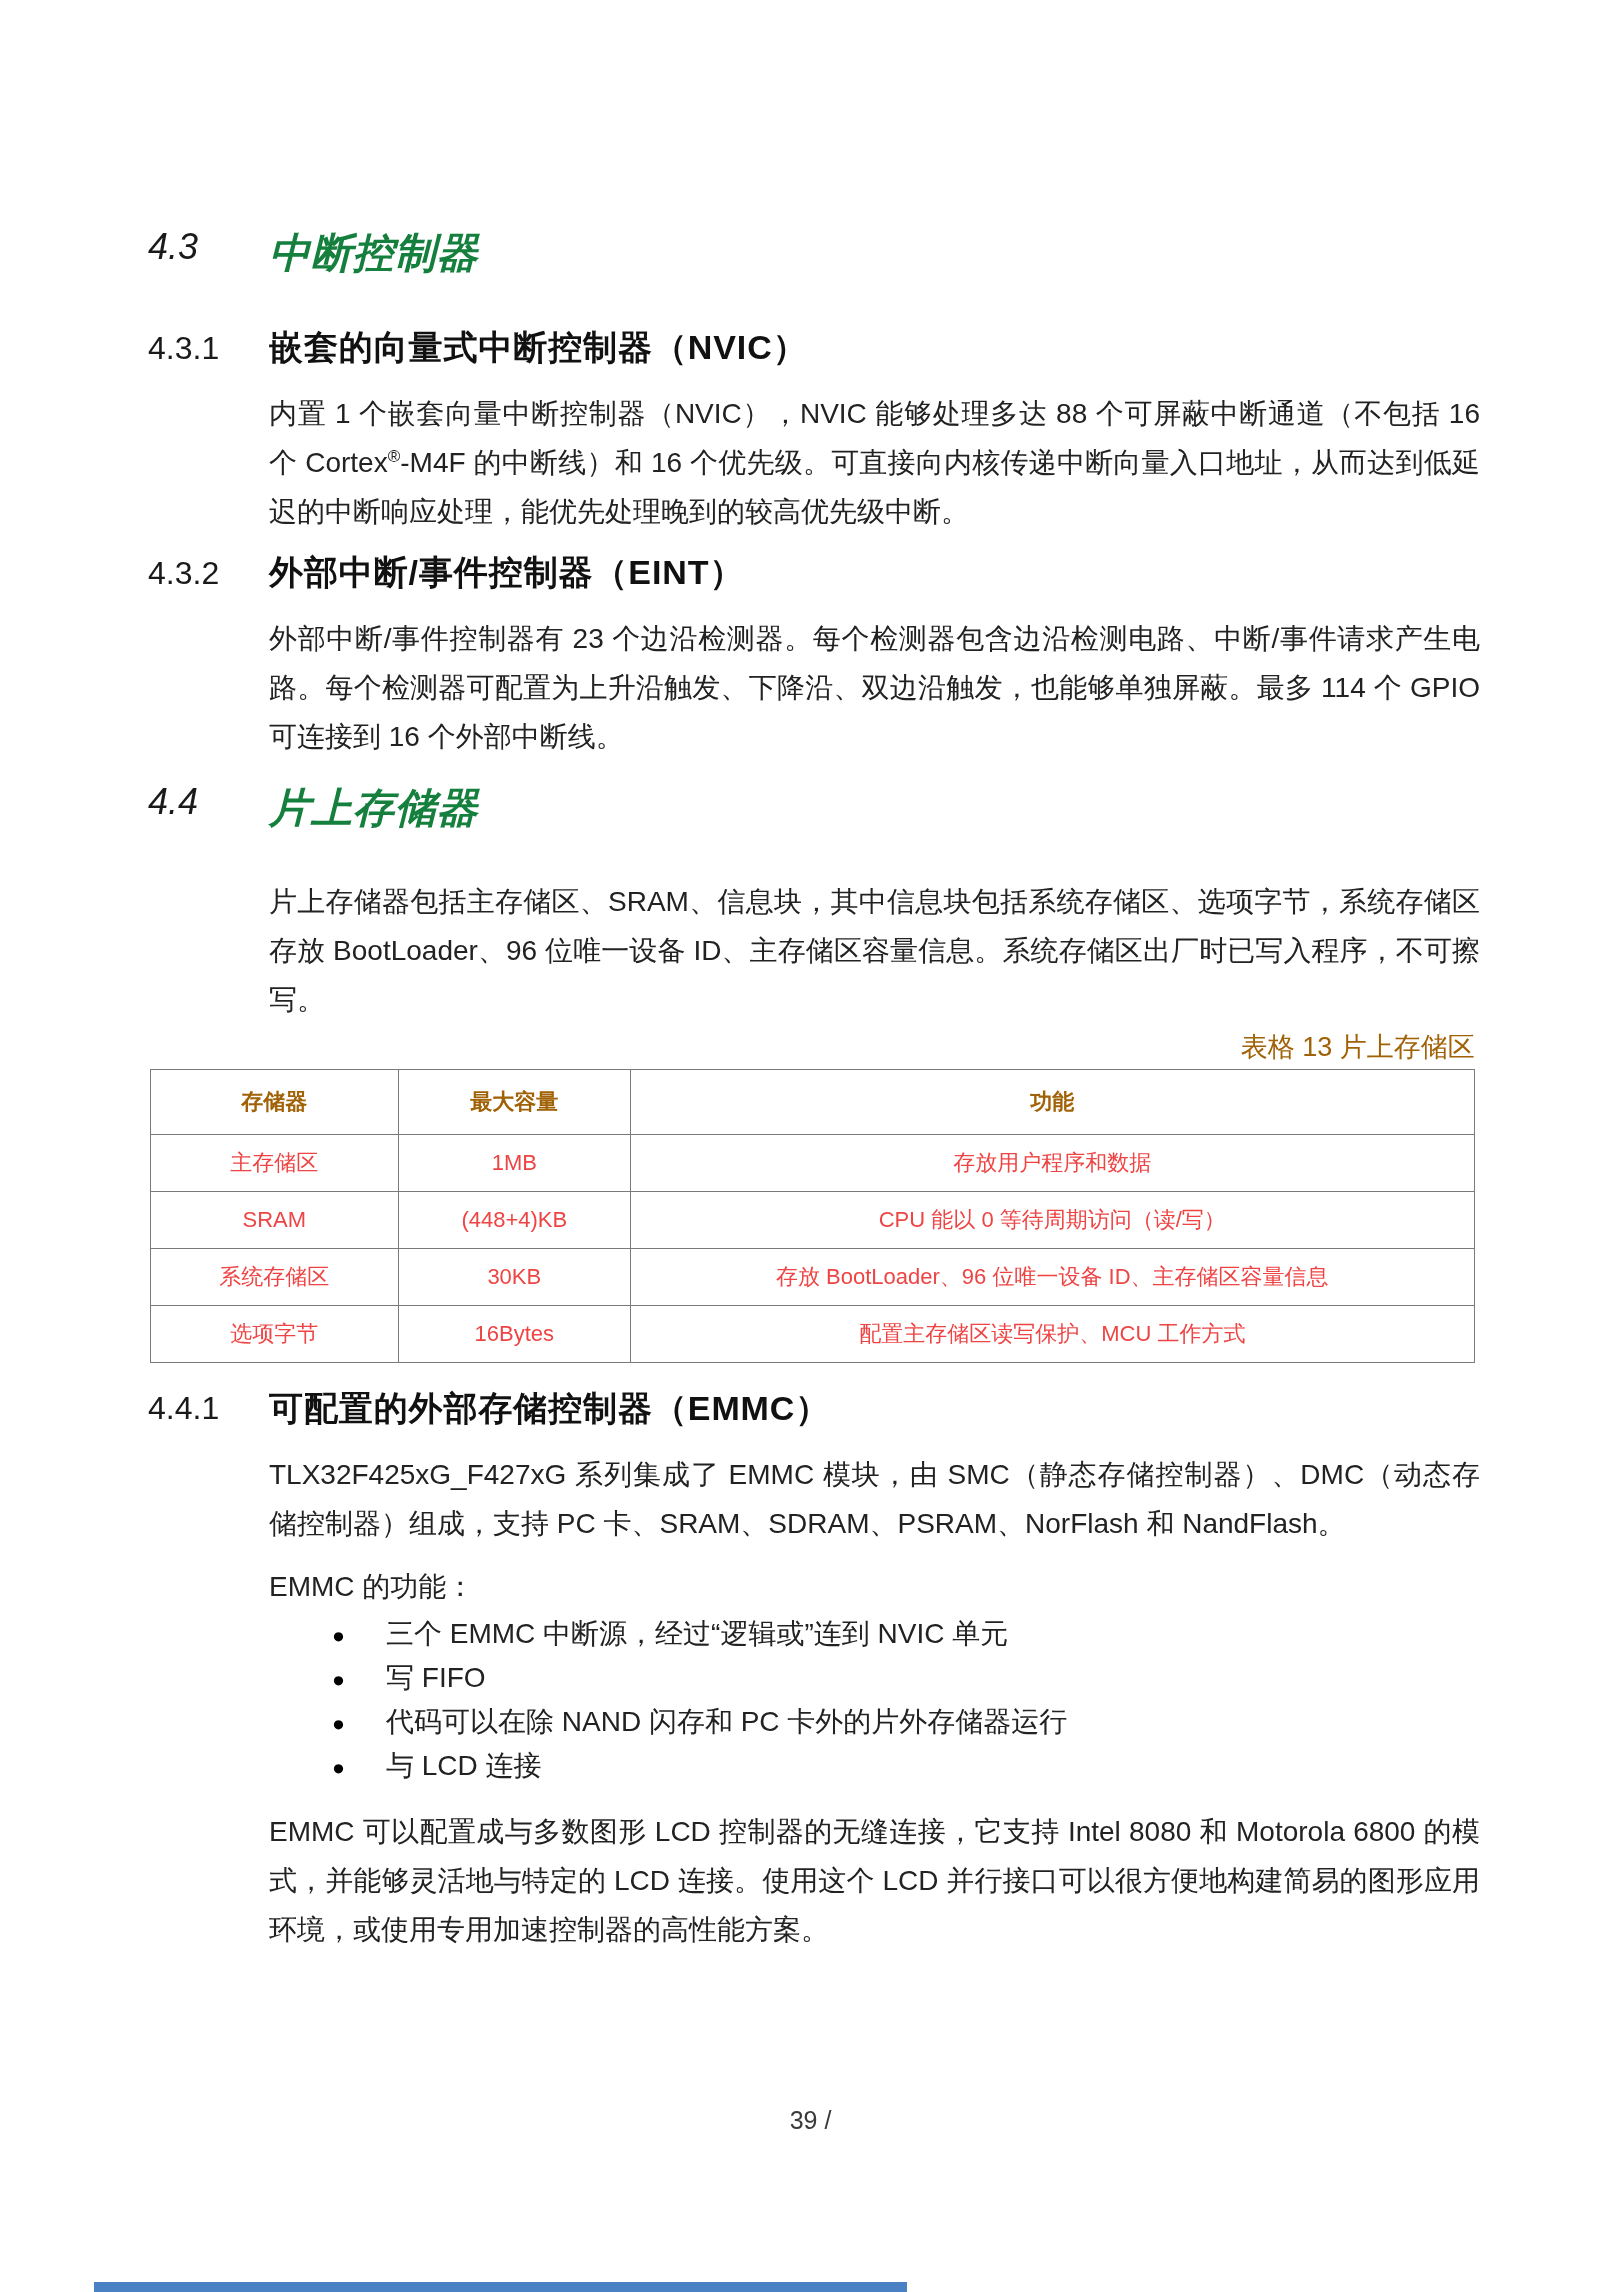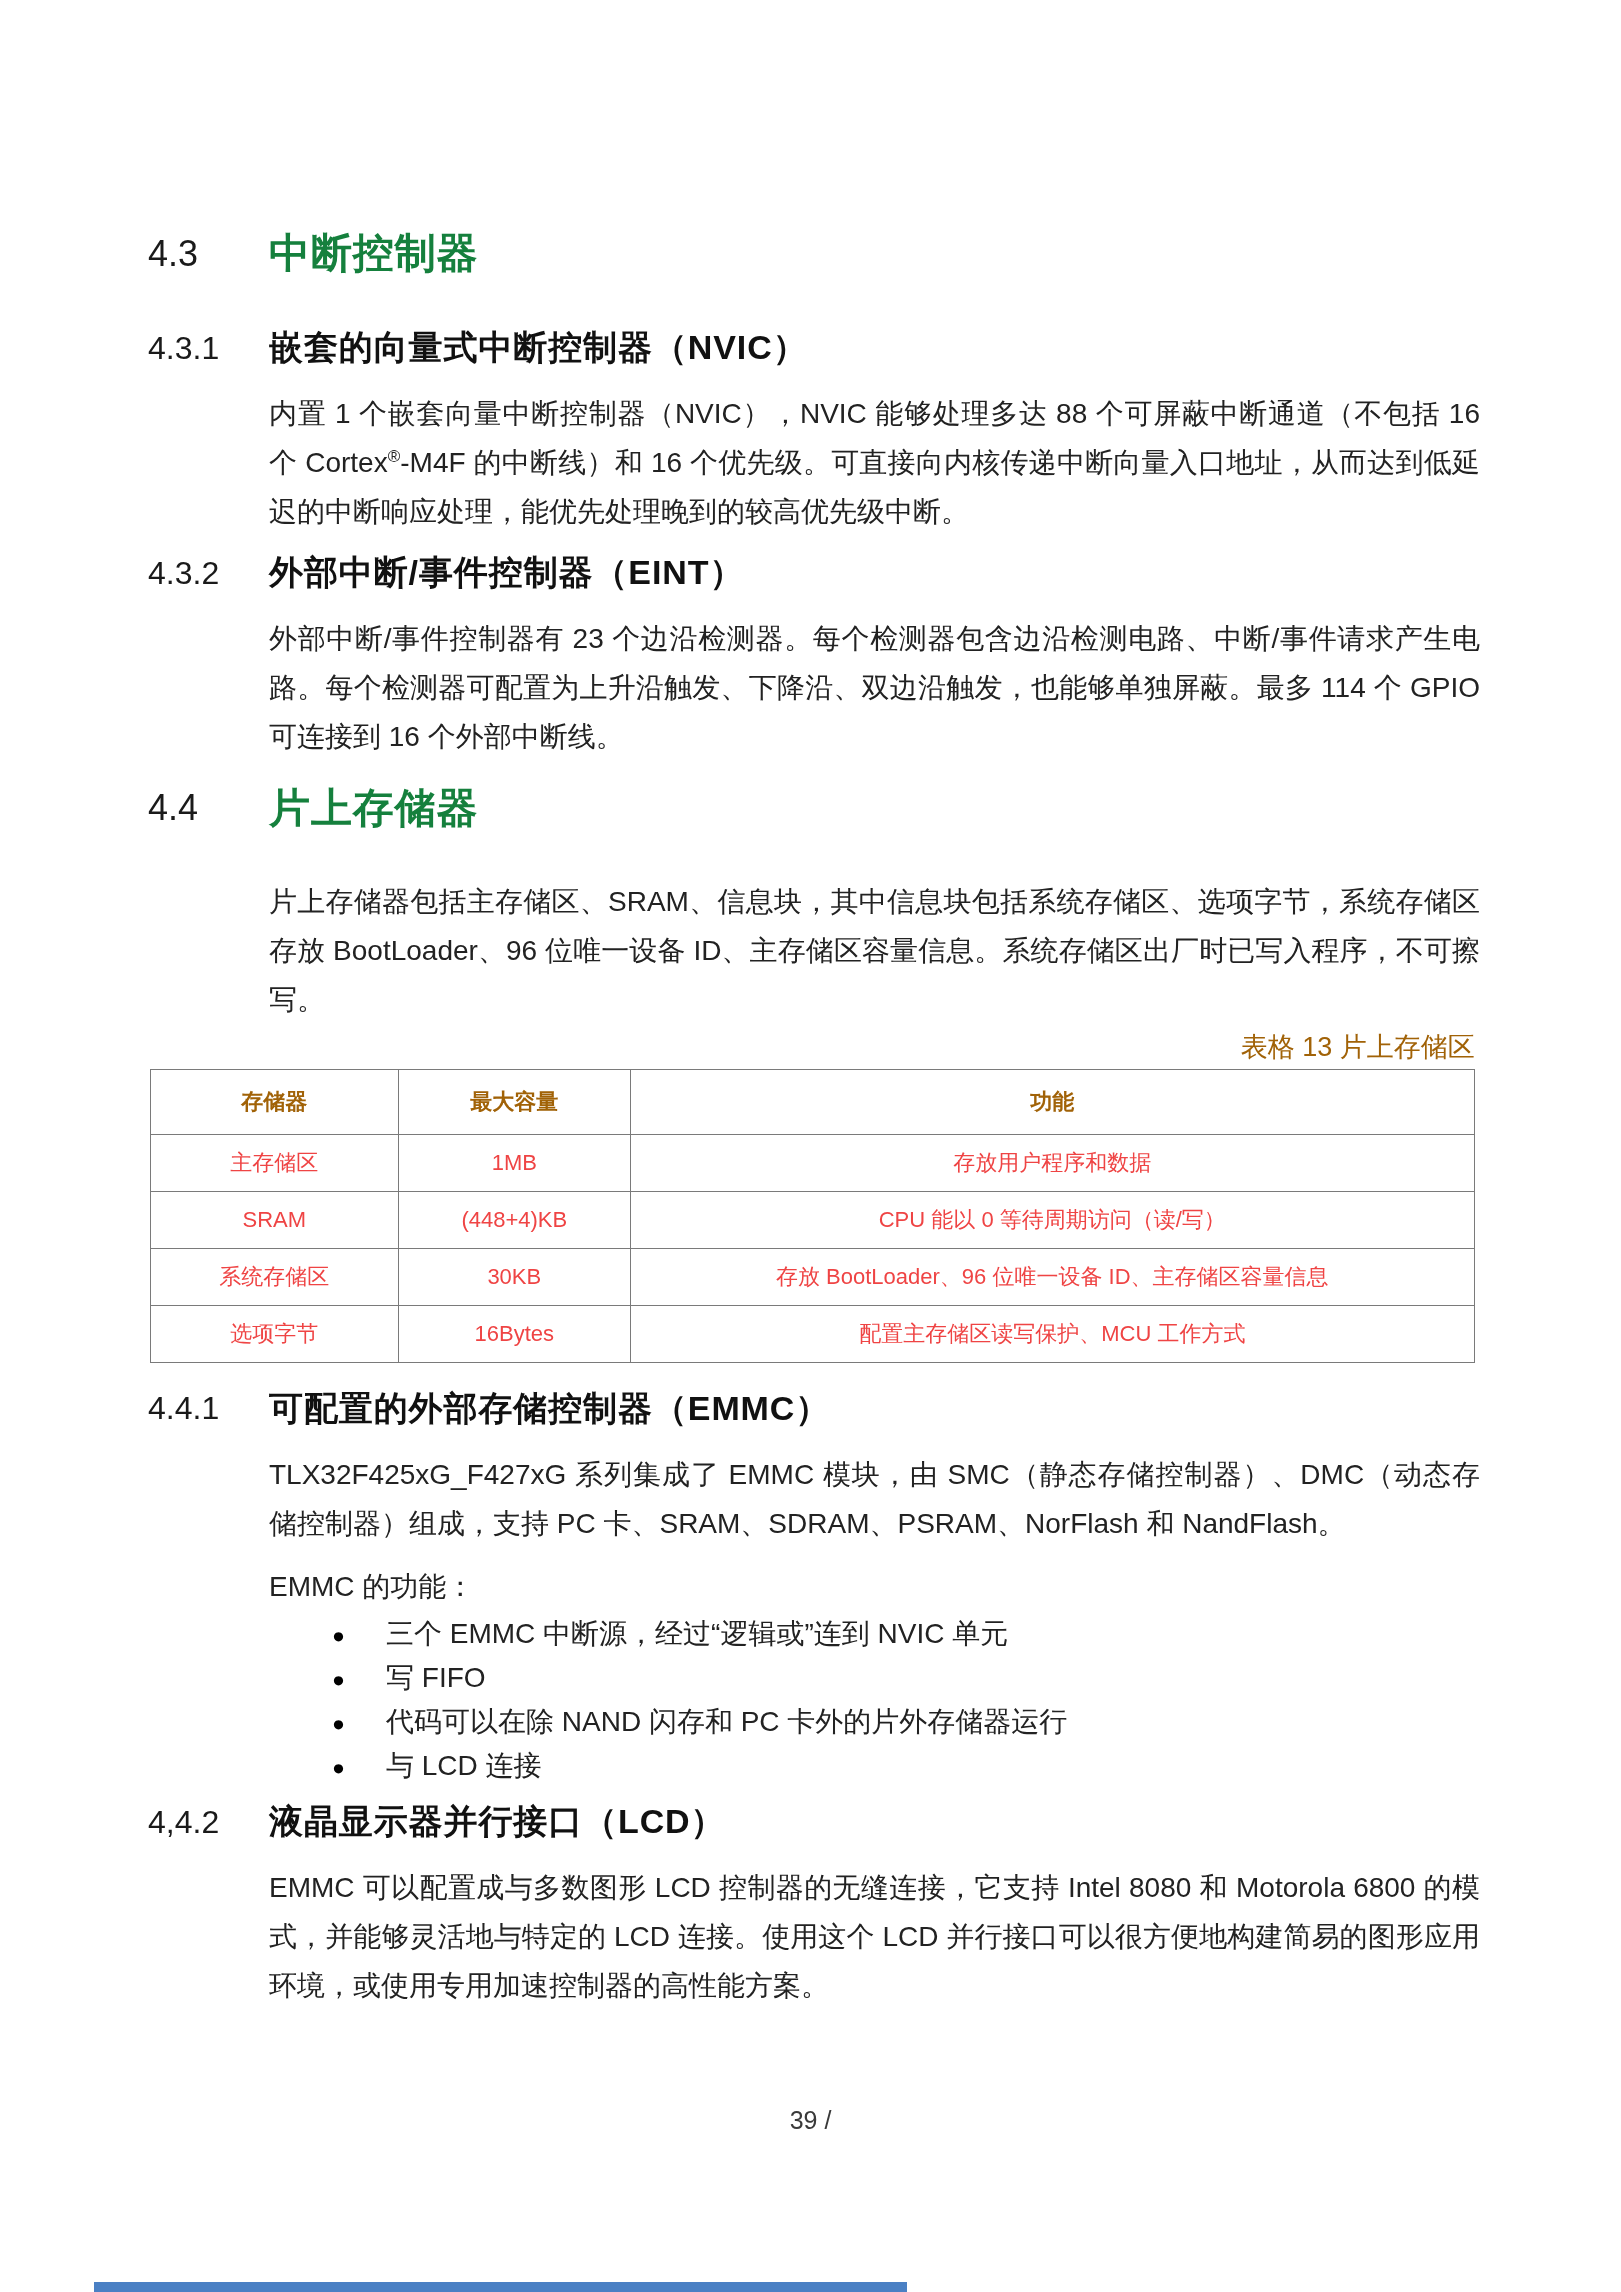--- a/index.html
+++ b/index.html
@@ -7,21 +7,21 @@
     position:relative;
     width:1621px;height:2293px;
     background:#ffffff;
     font-family:"Liberation Sans","DejaVu Sans",sans-serif;
     color:#1f1f1f;
     overflow:hidden;
     margin:0 auto;
   }
   .content{position:absolute;left:148px;top:0;width:1332px;}
 
-  .h2{display:flex;align-items:center;margin-top:226px;}
+  .h2{display:flex;align-items:flex-start;margin-top:226px;font-style:italic;}
   .h2 .num{flex:0 0 121px;font-size:36px;font-weight:400;color:#1a1a1a;}
   .h2 .ttl{font-size:41px;font-weight:700;color:#15803d;letter-spacing:0.9px;}
 
   .h3{display:flex;align-items:baseline;}
   .h3 .num{flex:0 0 121px;font-size:32px;font-weight:400;color:#1a1a1a;}
   .h3 .ttl{font-size:34px;font-weight:700;color:#111;letter-spacing:0.9px;}
 
   .m-431{margin-top:44px;}
   .m-432{margin-top:14.3px;}
   .m-44{margin-top:19.7px;}
@@ -168,24 +168,20 @@
       <li>
         <span class="dot">●</span>
         <span>代码可以在除 NAND 闪存和 PC 卡外的片外存储器运行</span>
       </li>
       <li>
         <span class="dot">●</span>
         <span>与 LCD 连接</span>
       </li>
     </ul>
 
-    <div class="h3 m-442">
-      <span class="num">4,4.2</span>
-      <span class="ttl">液晶显示器并行接口（LCD）</span>
-    </div>
 
     <p class="bodytext">EMMC 可以配置成与多数图形 LCD 控制器的无缝连接，它支持 Intel 8080 和 Motorola 6800 的模式，并能够灵活地与特定的 LCD 连接。使用这个 LCD 并行接口可以很方便地构建简易的图形应用环境，或使用专用加速控制器的高性能方案。</p>
 
   </div>
 
   <div class="page-number">39 /</div>
   <div class="accent-bar"></div>
 </div>
 
 

